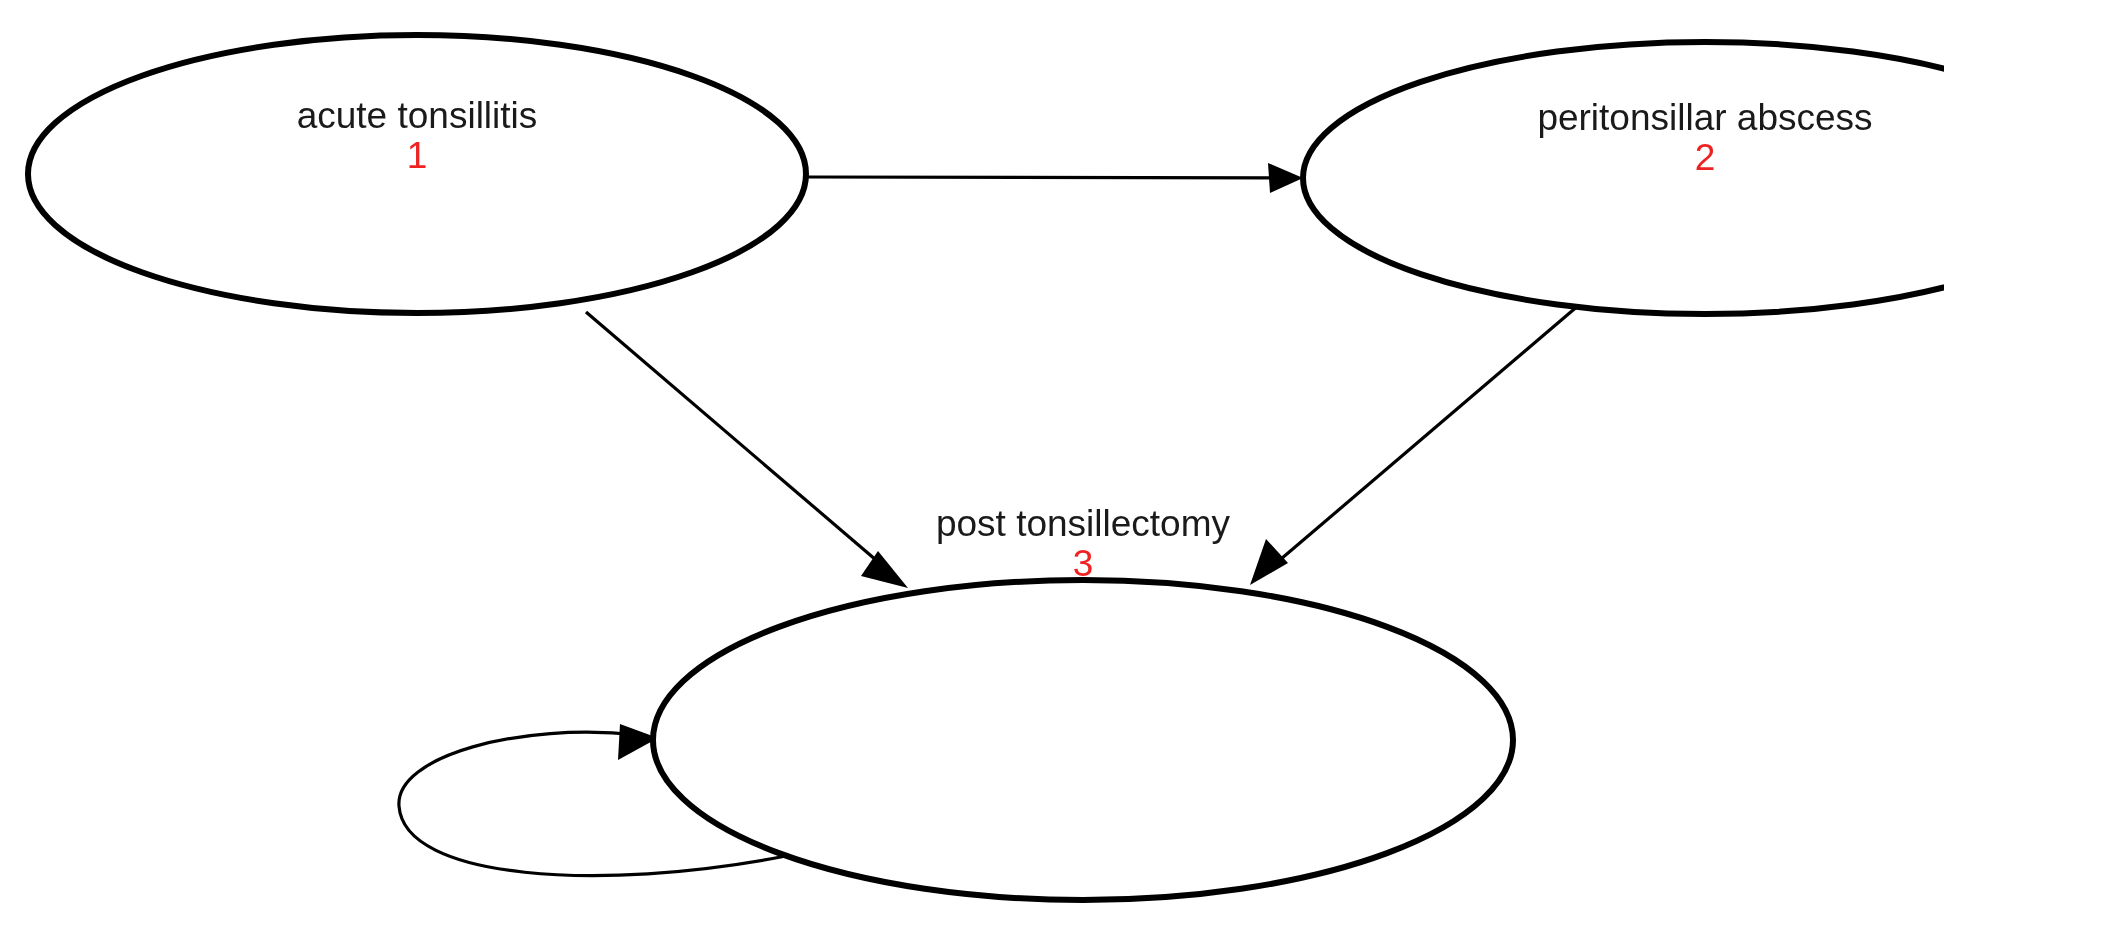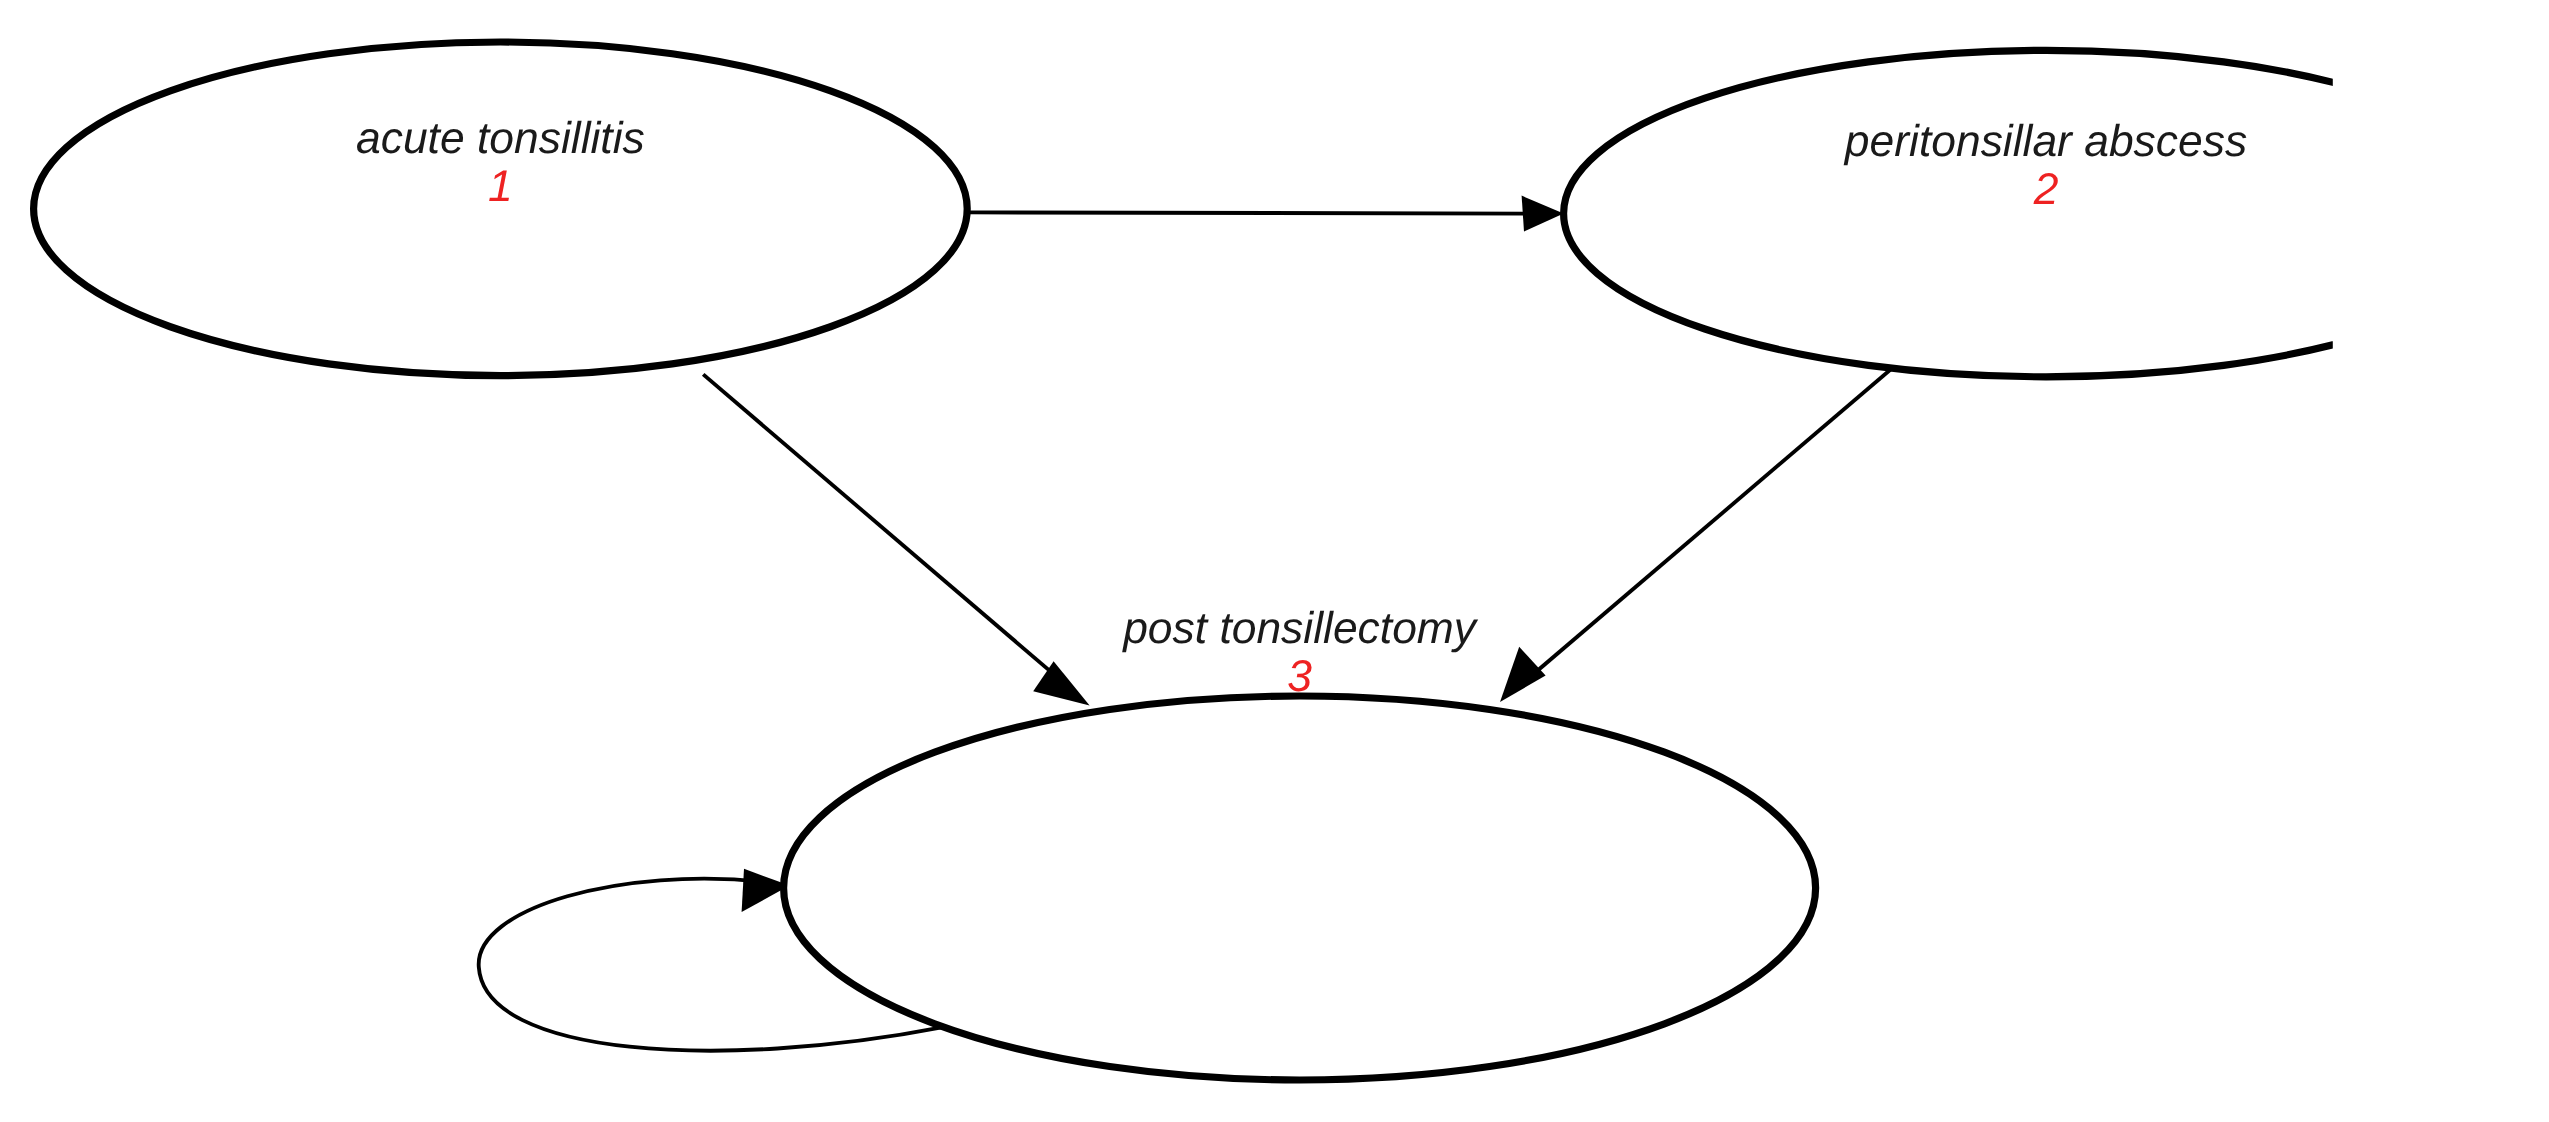--- a/index.html
+++ b/index.html
@@ -10,21 +10,20 @@
   }
   body {
     font-family: "Liberation Sans", sans-serif;
   }
   #canvas {
     position: relative;
     width: 1944px;
     height: 935px;
     background: #ffffff;
     overflow: hidden;
-    font-style: italic;
   }
   #graph-svg {
     position: absolute;
     top: 0;
     left: 0;
     width: 2124px;
     height: 935px;
     display: block;
   }
   .node-ellipse {

